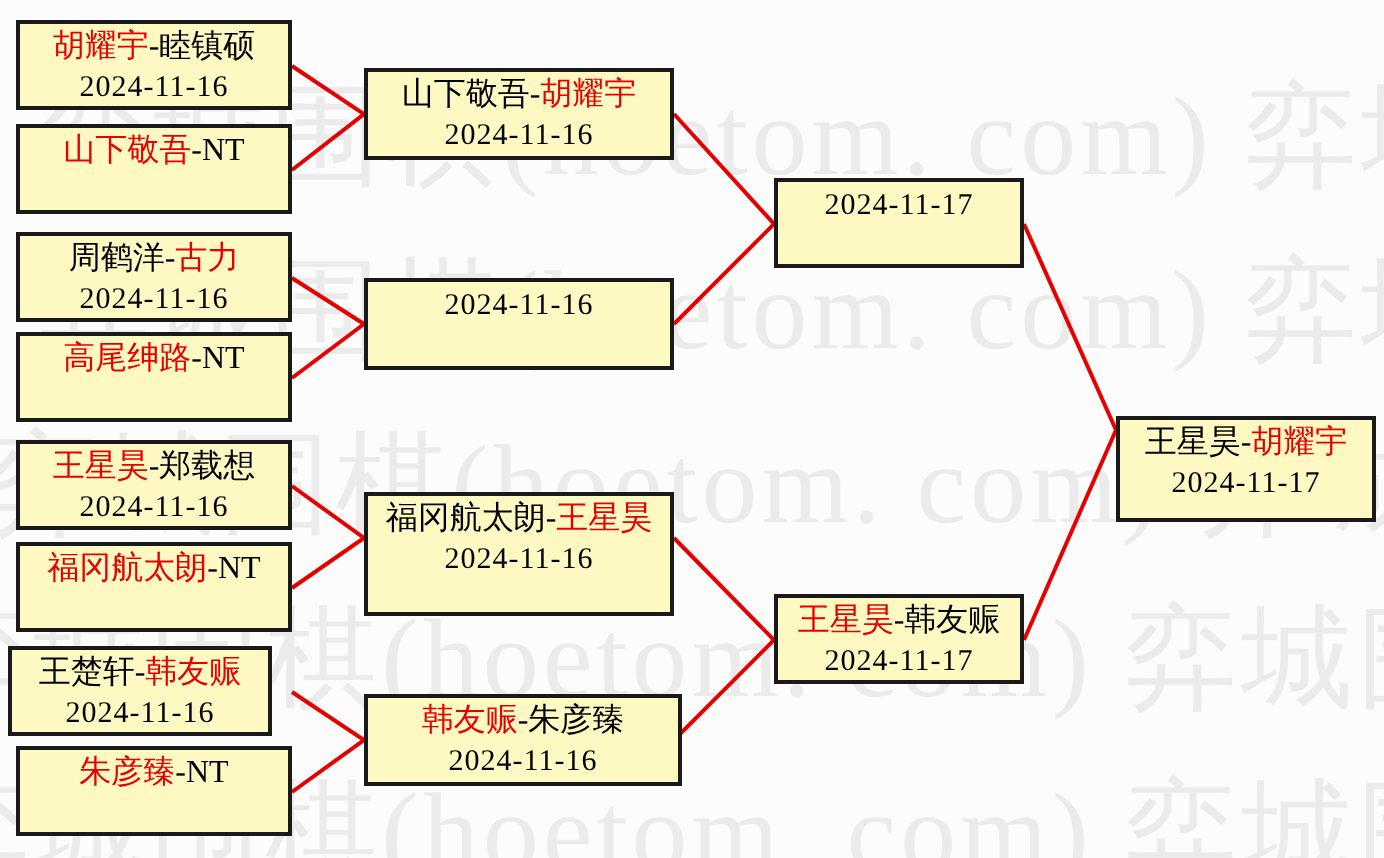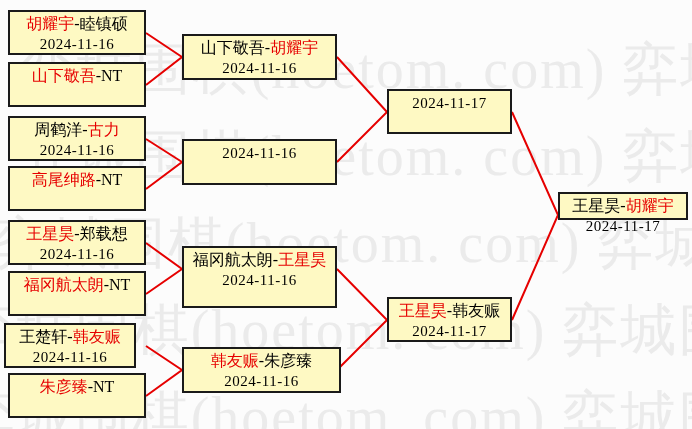--- a/index.html
+++ b/index.html
@@ -101,18 +101,18 @@
   </div>
 
   <div class="box" style="left:387px;top:89px;width:125px;height:45px">
     <div class="date">2024-11-17</div>
   </div>
   <div class="box" style="left:387px;top:297px;width:125px;height:45px">
     <div class="players"><span class="name w">王星昊</span><span class="sep">-</span><span class="name">韩友赈</span></div>
     <div class="date">2024-11-17</div>
   </div>
 
-  <div class="box" style="left:558px;top:192px;width:130px;height:28px">
+  <div class="box" style="left:558px;top:208px;width:130px;height:53px">
     <div class="players"><span class="name">王星昊</span><span class="sep">-</span><span class="name w">胡耀宇</span></div>
     <div class="date">2024-11-17</div>
   </div>
 
 </div>
 
 </body></html>

